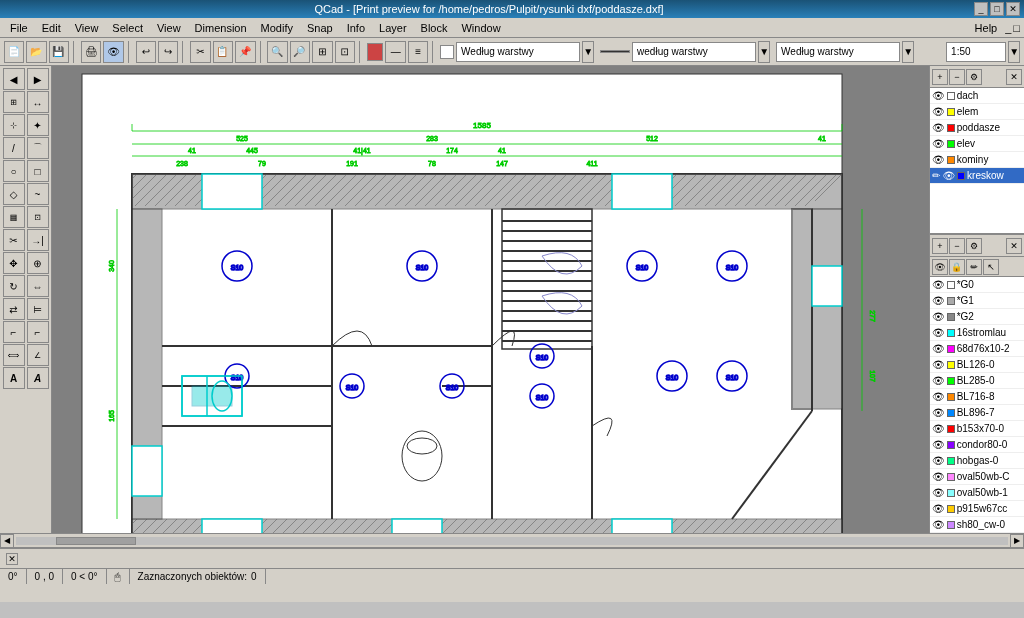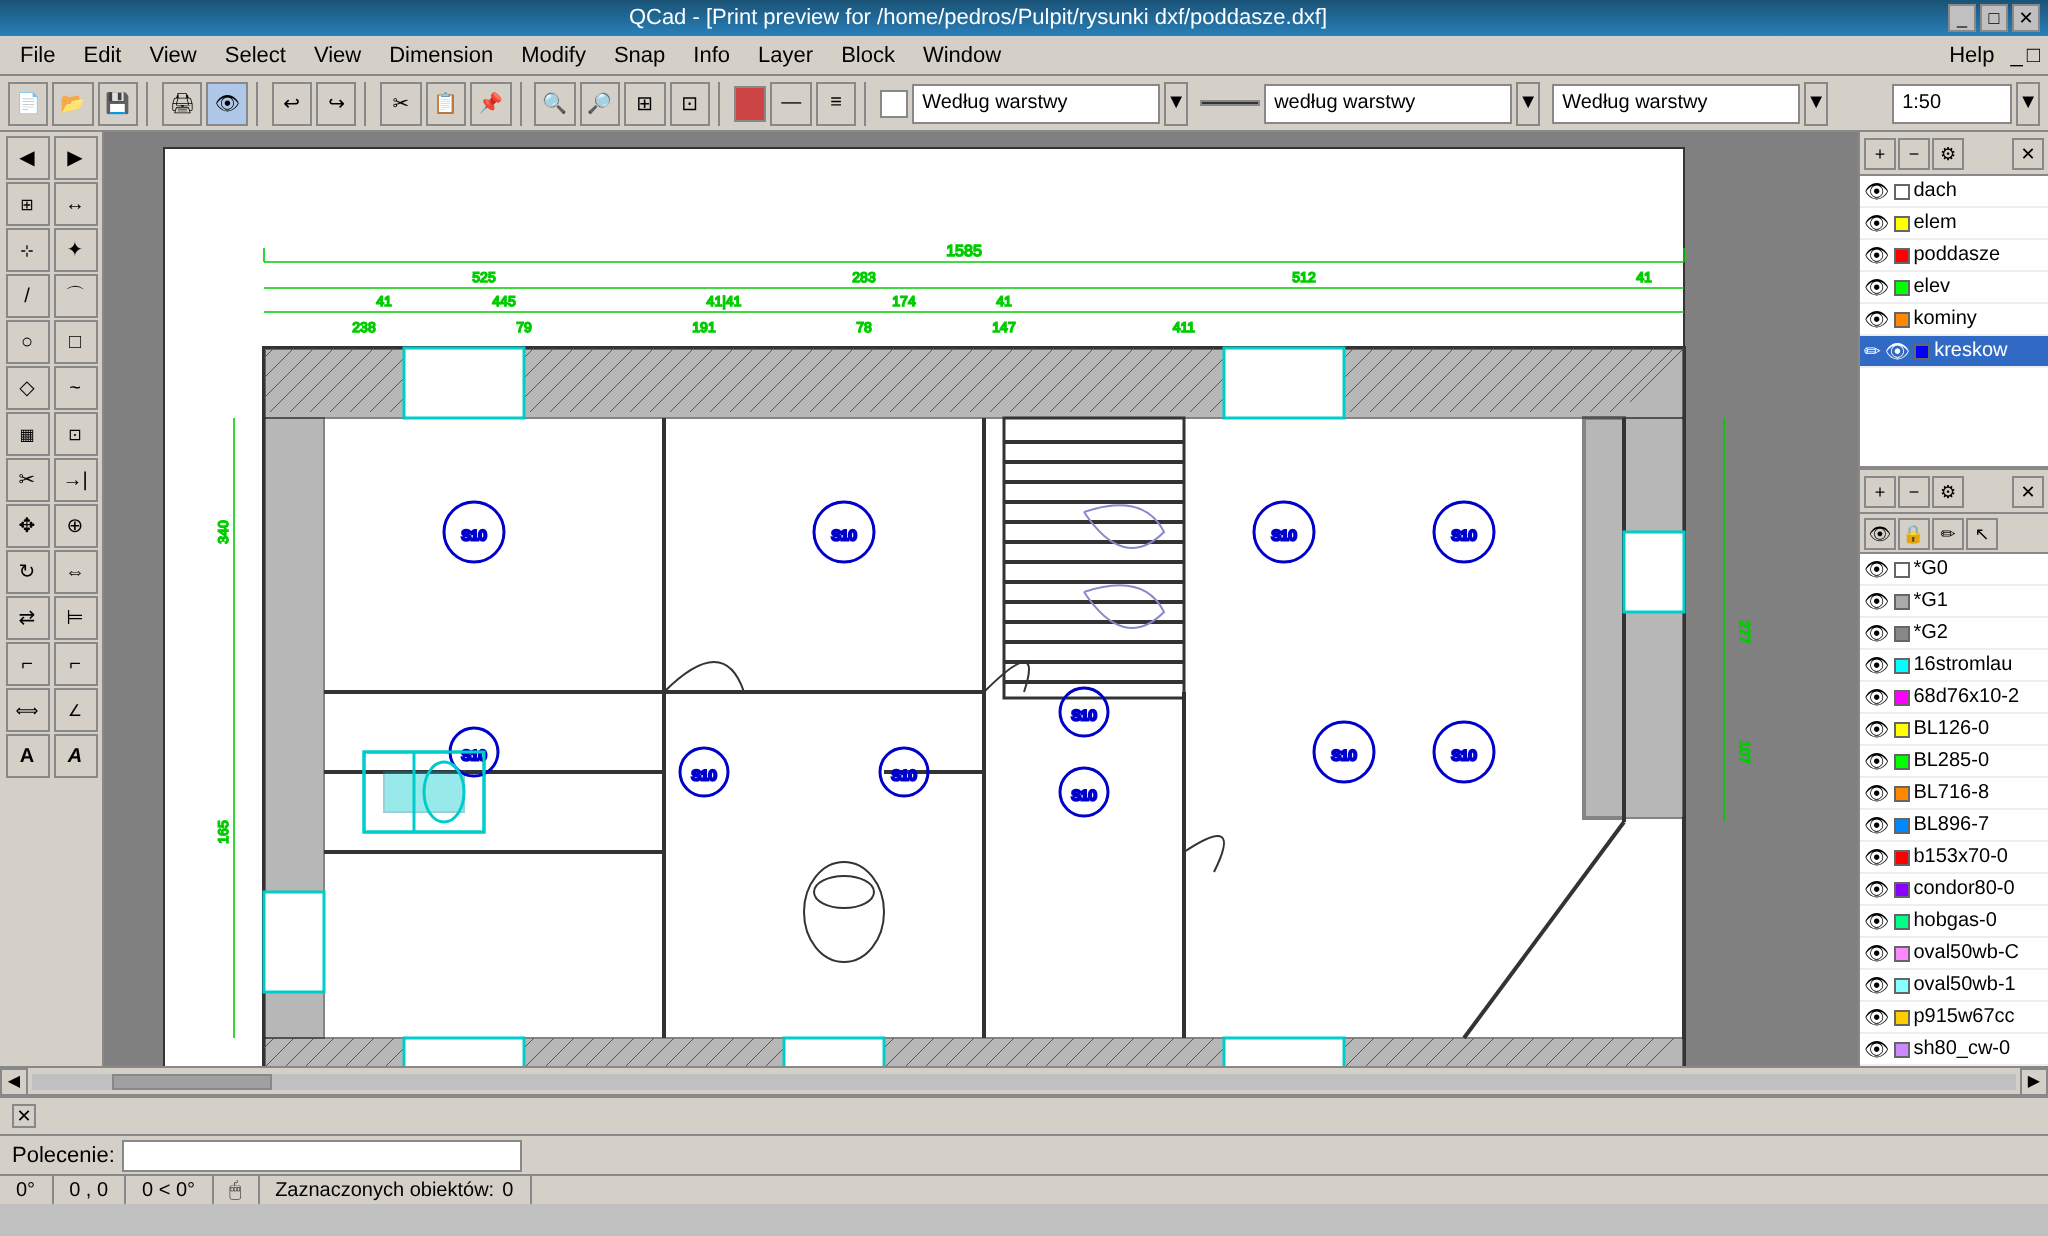--- a/index.html
+++ b/index.html
@@ -844,24 +844,20 @@
   <div style="flex:1; height:8px; background:#c0c0c0; margin:0 2px; position:relative;">
     <div style="width:80px; height:8px; background:#a0a0a0; position:absolute; left:40px; cursor:pointer; border:1px solid #888;"></div>
   </div>
   <div style="width:14px; height:14px; background:#d4d0c8; border:1px solid #888; display:flex; align-items:center; justify-content:center; font-size:8px; cursor:pointer;">▶</div>
 </div>
 
 <div id="status-bar">
   <div id="status-line1">
     <div id="close-btn-status">✕</div>
   </div>
-  <div id="status-line2">
-    <span style="margin-right:4px;">Polecenie:</span>
-    <input class="status-input" type="text" value="" style="">
-  </div>
   <div id="status-line3">
     <div class="status-cell">
       <span>0°</span>
     </div>
     <div class="status-cell">
       <span>0 , 0</span>
     </div>
     <div class="status-cell">
       <span>0 &lt; 0°</span>
     </div>

